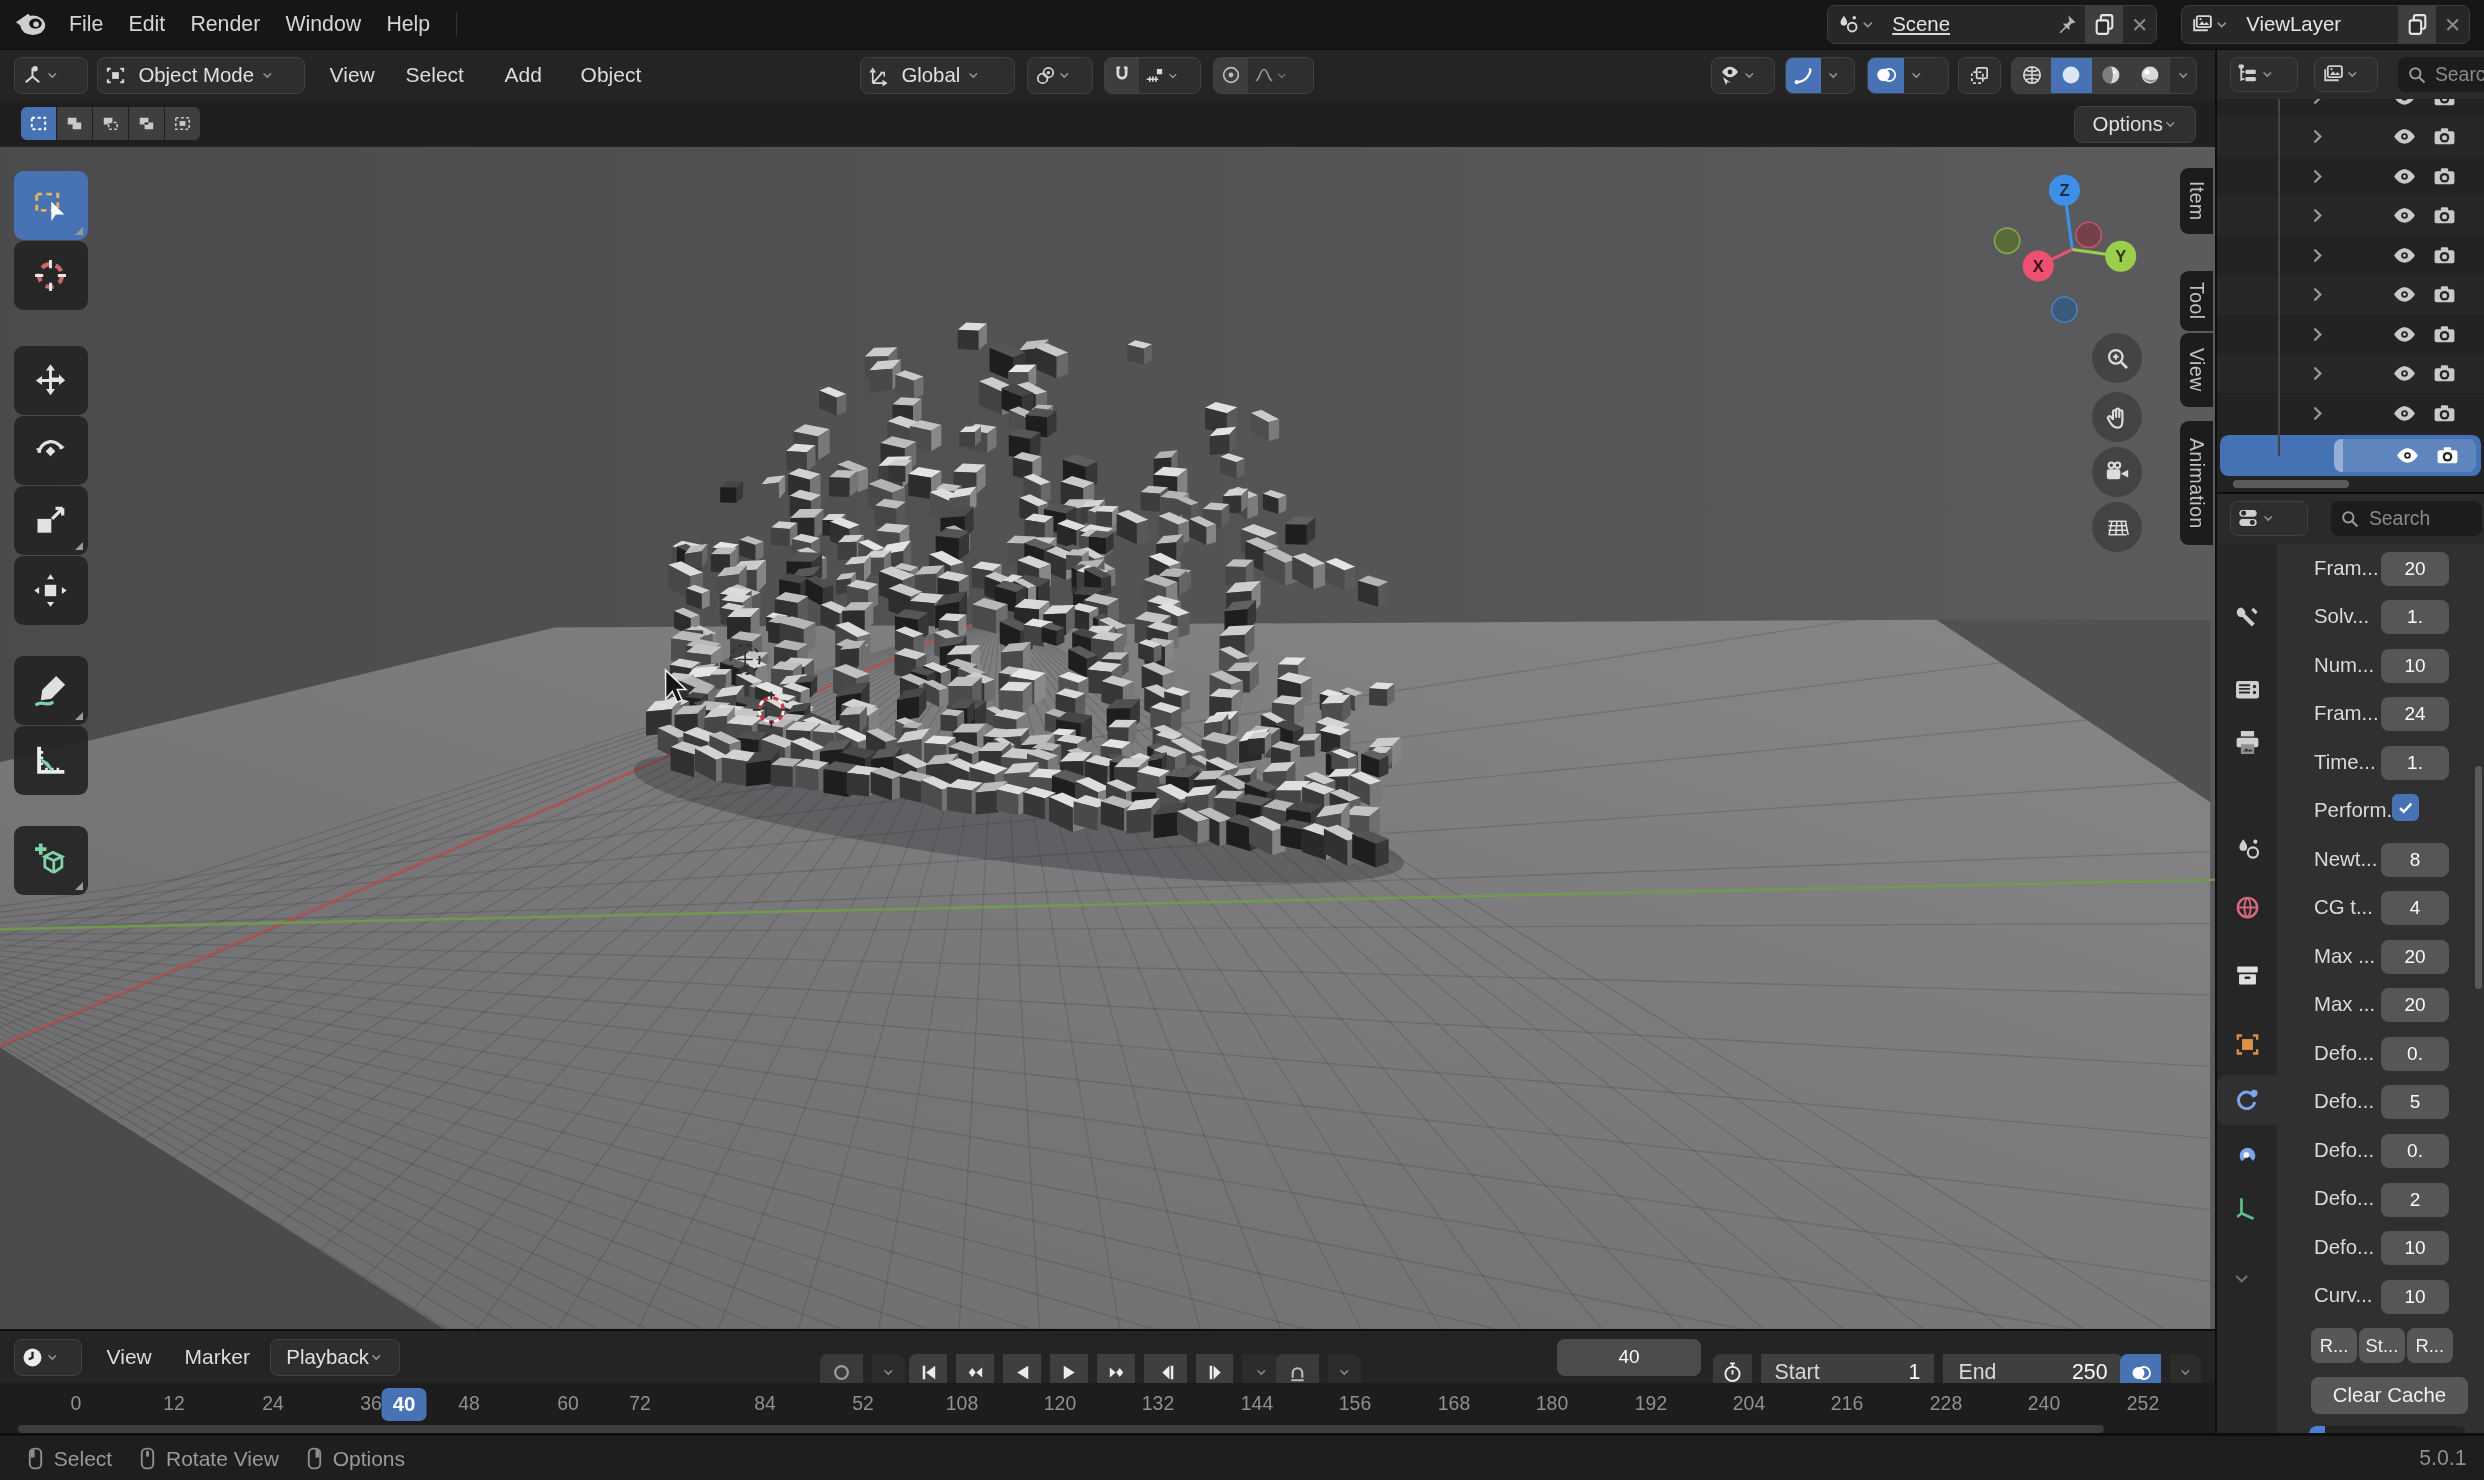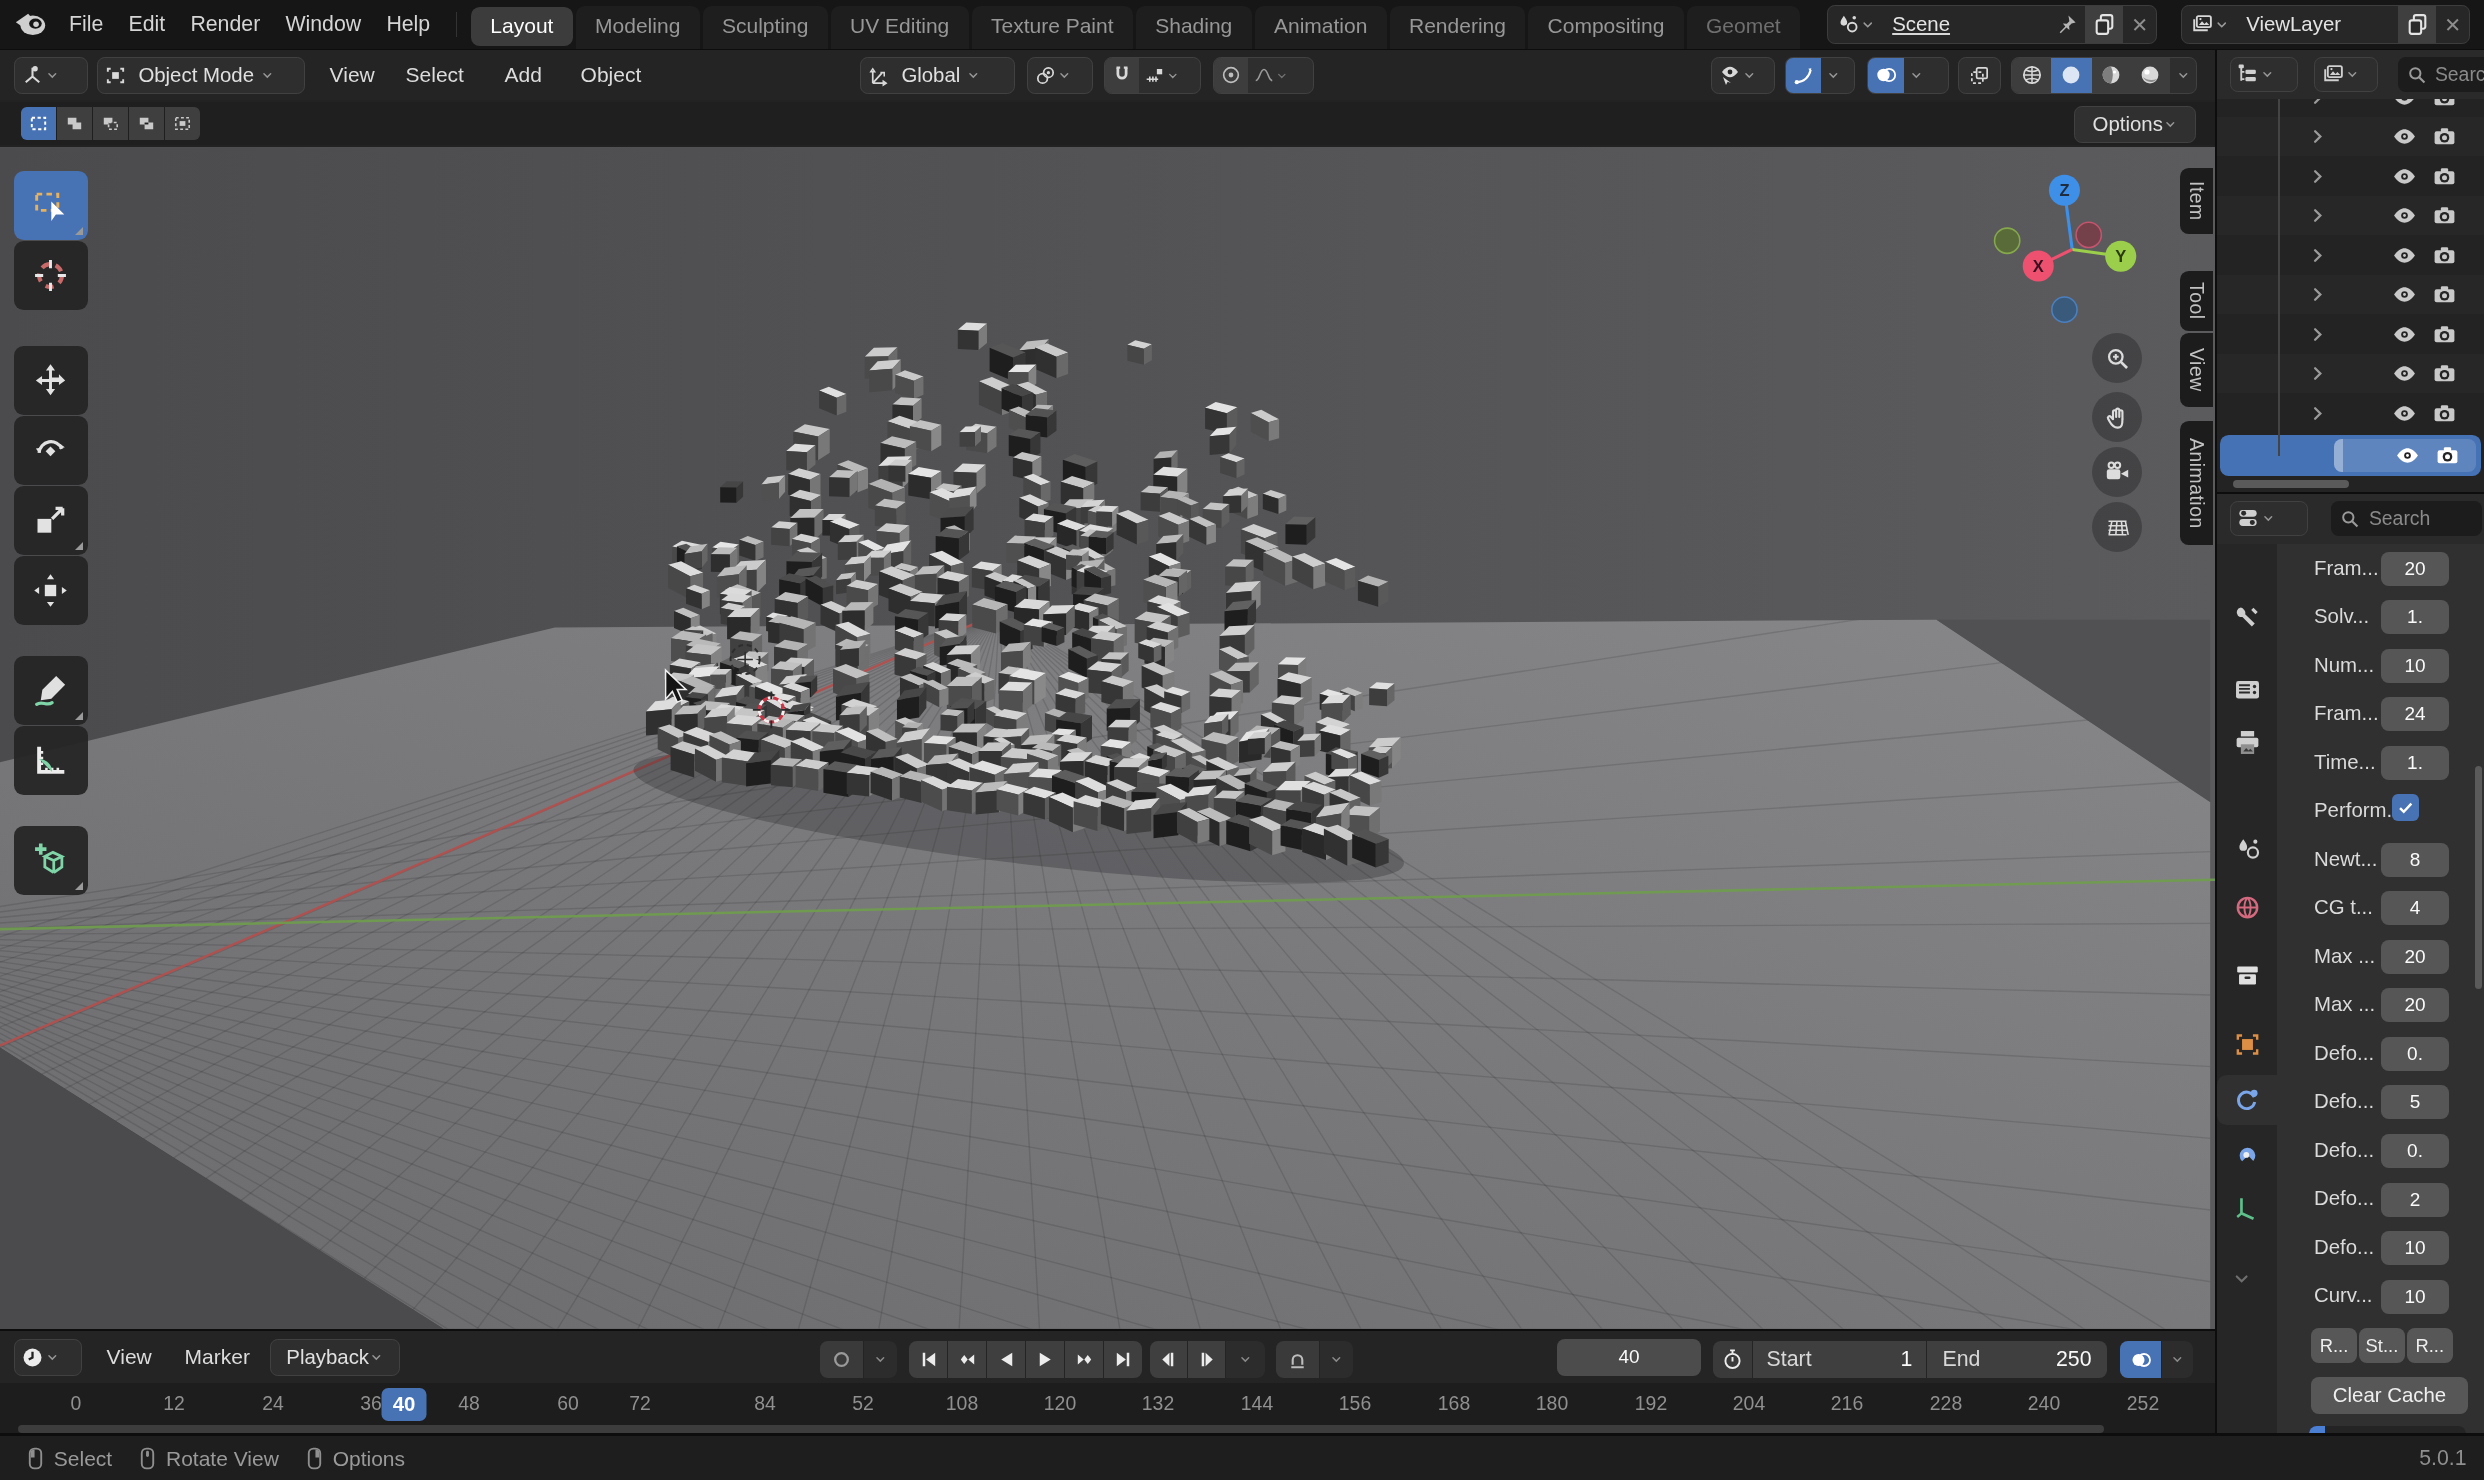--- a/index.html
+++ b/index.html
@@ -75,21 +75,21 @@
   .scrollv{position:absolute;background:#5a5a5a;border-radius:3.9px;}
 
   
   #timeline{left:0;top:1331px;width:2215px;height:103px;background:#0d0d0d;}
   #tl-header{left:0;top:0;width:2215px;height:52px;background:#242424;}
   #tl-ruler{left:0;top:52px;width:2215px;height:50px;background:#1d1d1d;}
   .tick{position:absolute;top:8.7px;transform:translateX(-50%);color:#909090;font-size:19.4px;}
   #playhead{position:absolute;top:4.9px;width:45px;height:33px;background:#4772b3;border-radius:6.8px;color:#fff;
     font-size:20.4px;font-weight:bold;display:flex;align-items:center;justify-content:center;transform:translateX(-50%);}
   .tseg{display:flex;align-items:center;justify-content:center;height:37px;background:#3f3f3f;}
-  .tbtn-group{position:absolute;top:10px;display:flex;gap:1px;border-radius:7.8px;overflow:hidden;}
+  .tbtn-group{position:absolute;top:23px;display:flex;gap:9px;border-radius:7.8px;overflow:hidden;}
 
   
   #status{left:0;top:1436px;width:2484px;height:45px;background:#1e1e1e;display:flex;align-items:center;color:#999;}
   .hint{display:flex;align-items:center;gap:5.8px;margin-left:23px;font-size:21px;color:#9a9a9a;}
 </style>
 </head>
 <body>
 
 <div id="app">
 
@@ -103,32 +103,20 @@
         </svg>
       </span>
     <div id="top-menus">
         <div class="tmenu">File</div>
         <div class="tmenu">Edit</div>
         <div class="tmenu">Render</div>
         <div class="tmenu">Window</div>
         <div class="tmenu">Help</div>
       </div>
     <div class="tdivider"></div>
-    <div id="ws-tabs">
-        <div class="wstab active">Layout</div>
-        <div class="wstab">Modeling</div>
-        <div class="wstab">Sculpting</div>
-        <div class="wstab">UV Editing</div>
-        <div class="wstab">Texture Paint</div>
-        <div class="wstab">Shading</div>
-        <div class="wstab">Animation</div>
-        <div class="wstab">Rendering</div>
-        <div class="wstab">Compositing</div>
-        <div class="wstab trunc">Geomet</div>
-      </div>
     <div style="flex:1"></div>
     <div class="idblock" style="width:328px;margin-right:24px;text-decoration:underline;">
       <span class="seg">
         <span class="ic" style="width:25px;height:25px;color:#d8d8d8">
             <svg viewBox="0 0 24 24">
               <path d="M8.5 3.5c2.2 3.2 3.2 4.8 3.2 6.4a3.2 3.2 0 1 1-6.4 0c0-1.6 1-3.2 3.2-6.4z" fill="currentColor"></path>
               <circle cx="16.5" cy="14.5" r="4.2" fill="none" stroke="currentColor" stroke-width="1.8"></circle>
               <circle cx="18.5" cy="5.5" r="1.7" fill="currentColor"></circle>
             </svg>
           </span>

